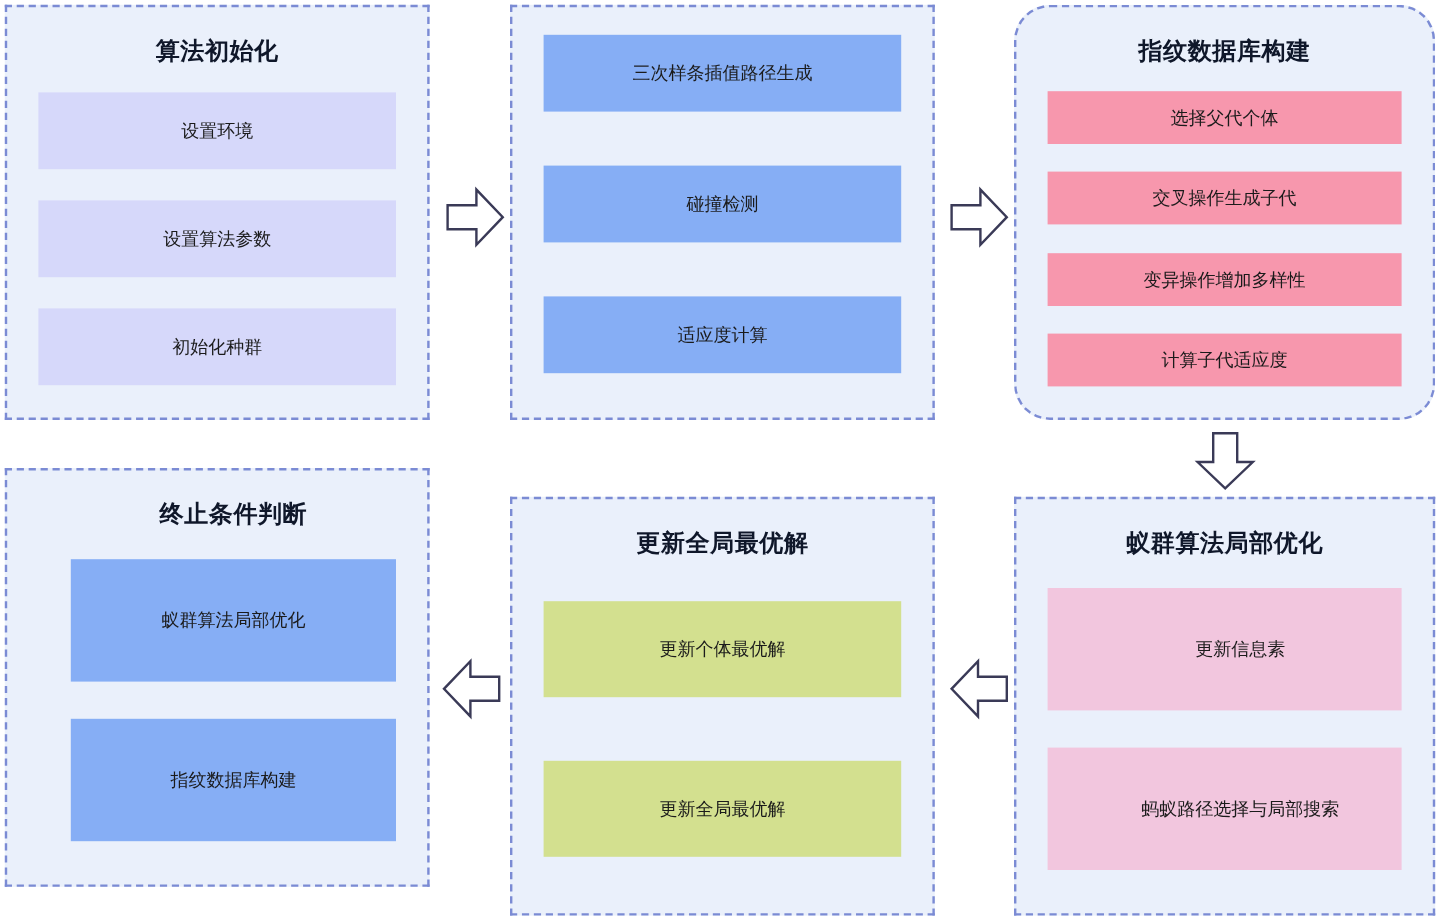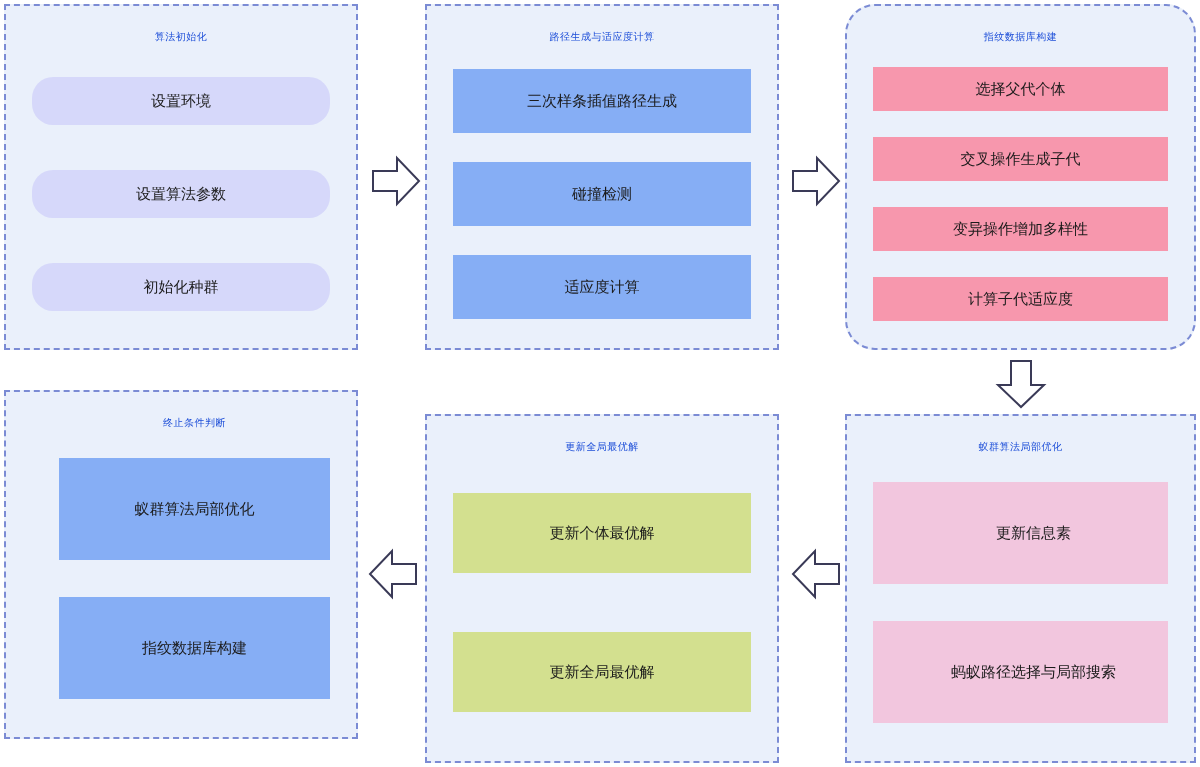--- a/index.html
+++ b/index.html
@@ -26,23 +26,23 @@
     position: absolute;
     box-sizing: border-box;
     background: #eaf0fb;
     border: 2px dashed #7b8bd4;
     display: flex;
     flex-direction: column;
     align-items: stretch;
   }
   .panel-title {
     text-align: center;
-    font-weight: normal;
-    font-size: 10px;
-    color: #1d4ed8;
+    font-weight: bold;
+    font-size: 20px;
+    color: #0f172a;
     letter-spacing: .5px;
     margin-top: 26px;
     margin-bottom: 12px;
     line-height: 1;
     user-select: none;
   }
   .panel-body {
     flex: 1 1 auto;
     display: flex;
     flex-direction: column;
@@ -66,21 +66,21 @@
 
   
   #panel-init      { left: 4px;   top: 4px;   width: 354px; height: 346px; }
   #panel-path      { left: 425px; top: 4px;   width: 354px; height: 346px; }
   #panel-fpdb      { left: 845px; top: 4px;   width: 351px; height: 346px; border-radius: 30px; }
   #panel-terminate { left: 4px;   top: 390px; width: 354px; height: 349px; padding-left: 27px; }
   #panel-global    { left: 425px; top: 414px; width: 354px; height: 349px; }
   #panel-aco       { left: 845px; top: 414px; width: 351px; height: 349px; }
 
   
-  #panel-init .panel-body .node      { height: 48px; border-radius: 21px; }
+  #panel-init .panel-body .node      { height: 64px; }
   #panel-path .panel-body .node      { height: 64px; }
   #panel-fpdb .panel-body .node      { height: 44px; }
   #panel-terminate .panel-body .node { height: 102px; }
   #panel-global .panel-body .node    { height: 80px; }
   #panel-aco .panel-body .node       { height: 102px; }
 
   #panel-terminate .panel-body,
   #panel-global .panel-body,
   #panel-aco .panel-body { justify-content: space-around; padding-bottom: 20px; }
 
@@ -118,21 +118,20 @@
   <div class="panel" id="panel-init">
     <div class="panel-title">算法初始化</div>
     <div class="panel-body">
       <div class="node fill-lavender">设置环境</div>
       <div class="node fill-lavender">设置算法参数</div>
       <div class="node fill-lavender">初始化种群</div>
     </div>
   </div>
 
   <div class="panel" id="panel-path">
-    <div class="panel-title">路径生成与适应度计算</div>
     <div class="panel-body">
       <div class="node fill-blue">三次样条插值路径生成</div>
       <div class="node fill-blue">碰撞检测</div>
       <div class="node fill-blue">适应度计算</div>
     </div>
   </div>
 
   <div class="panel" id="panel-fpdb">
     <div class="panel-title">指纹数据库构建</div>
     <div class="panel-body">

